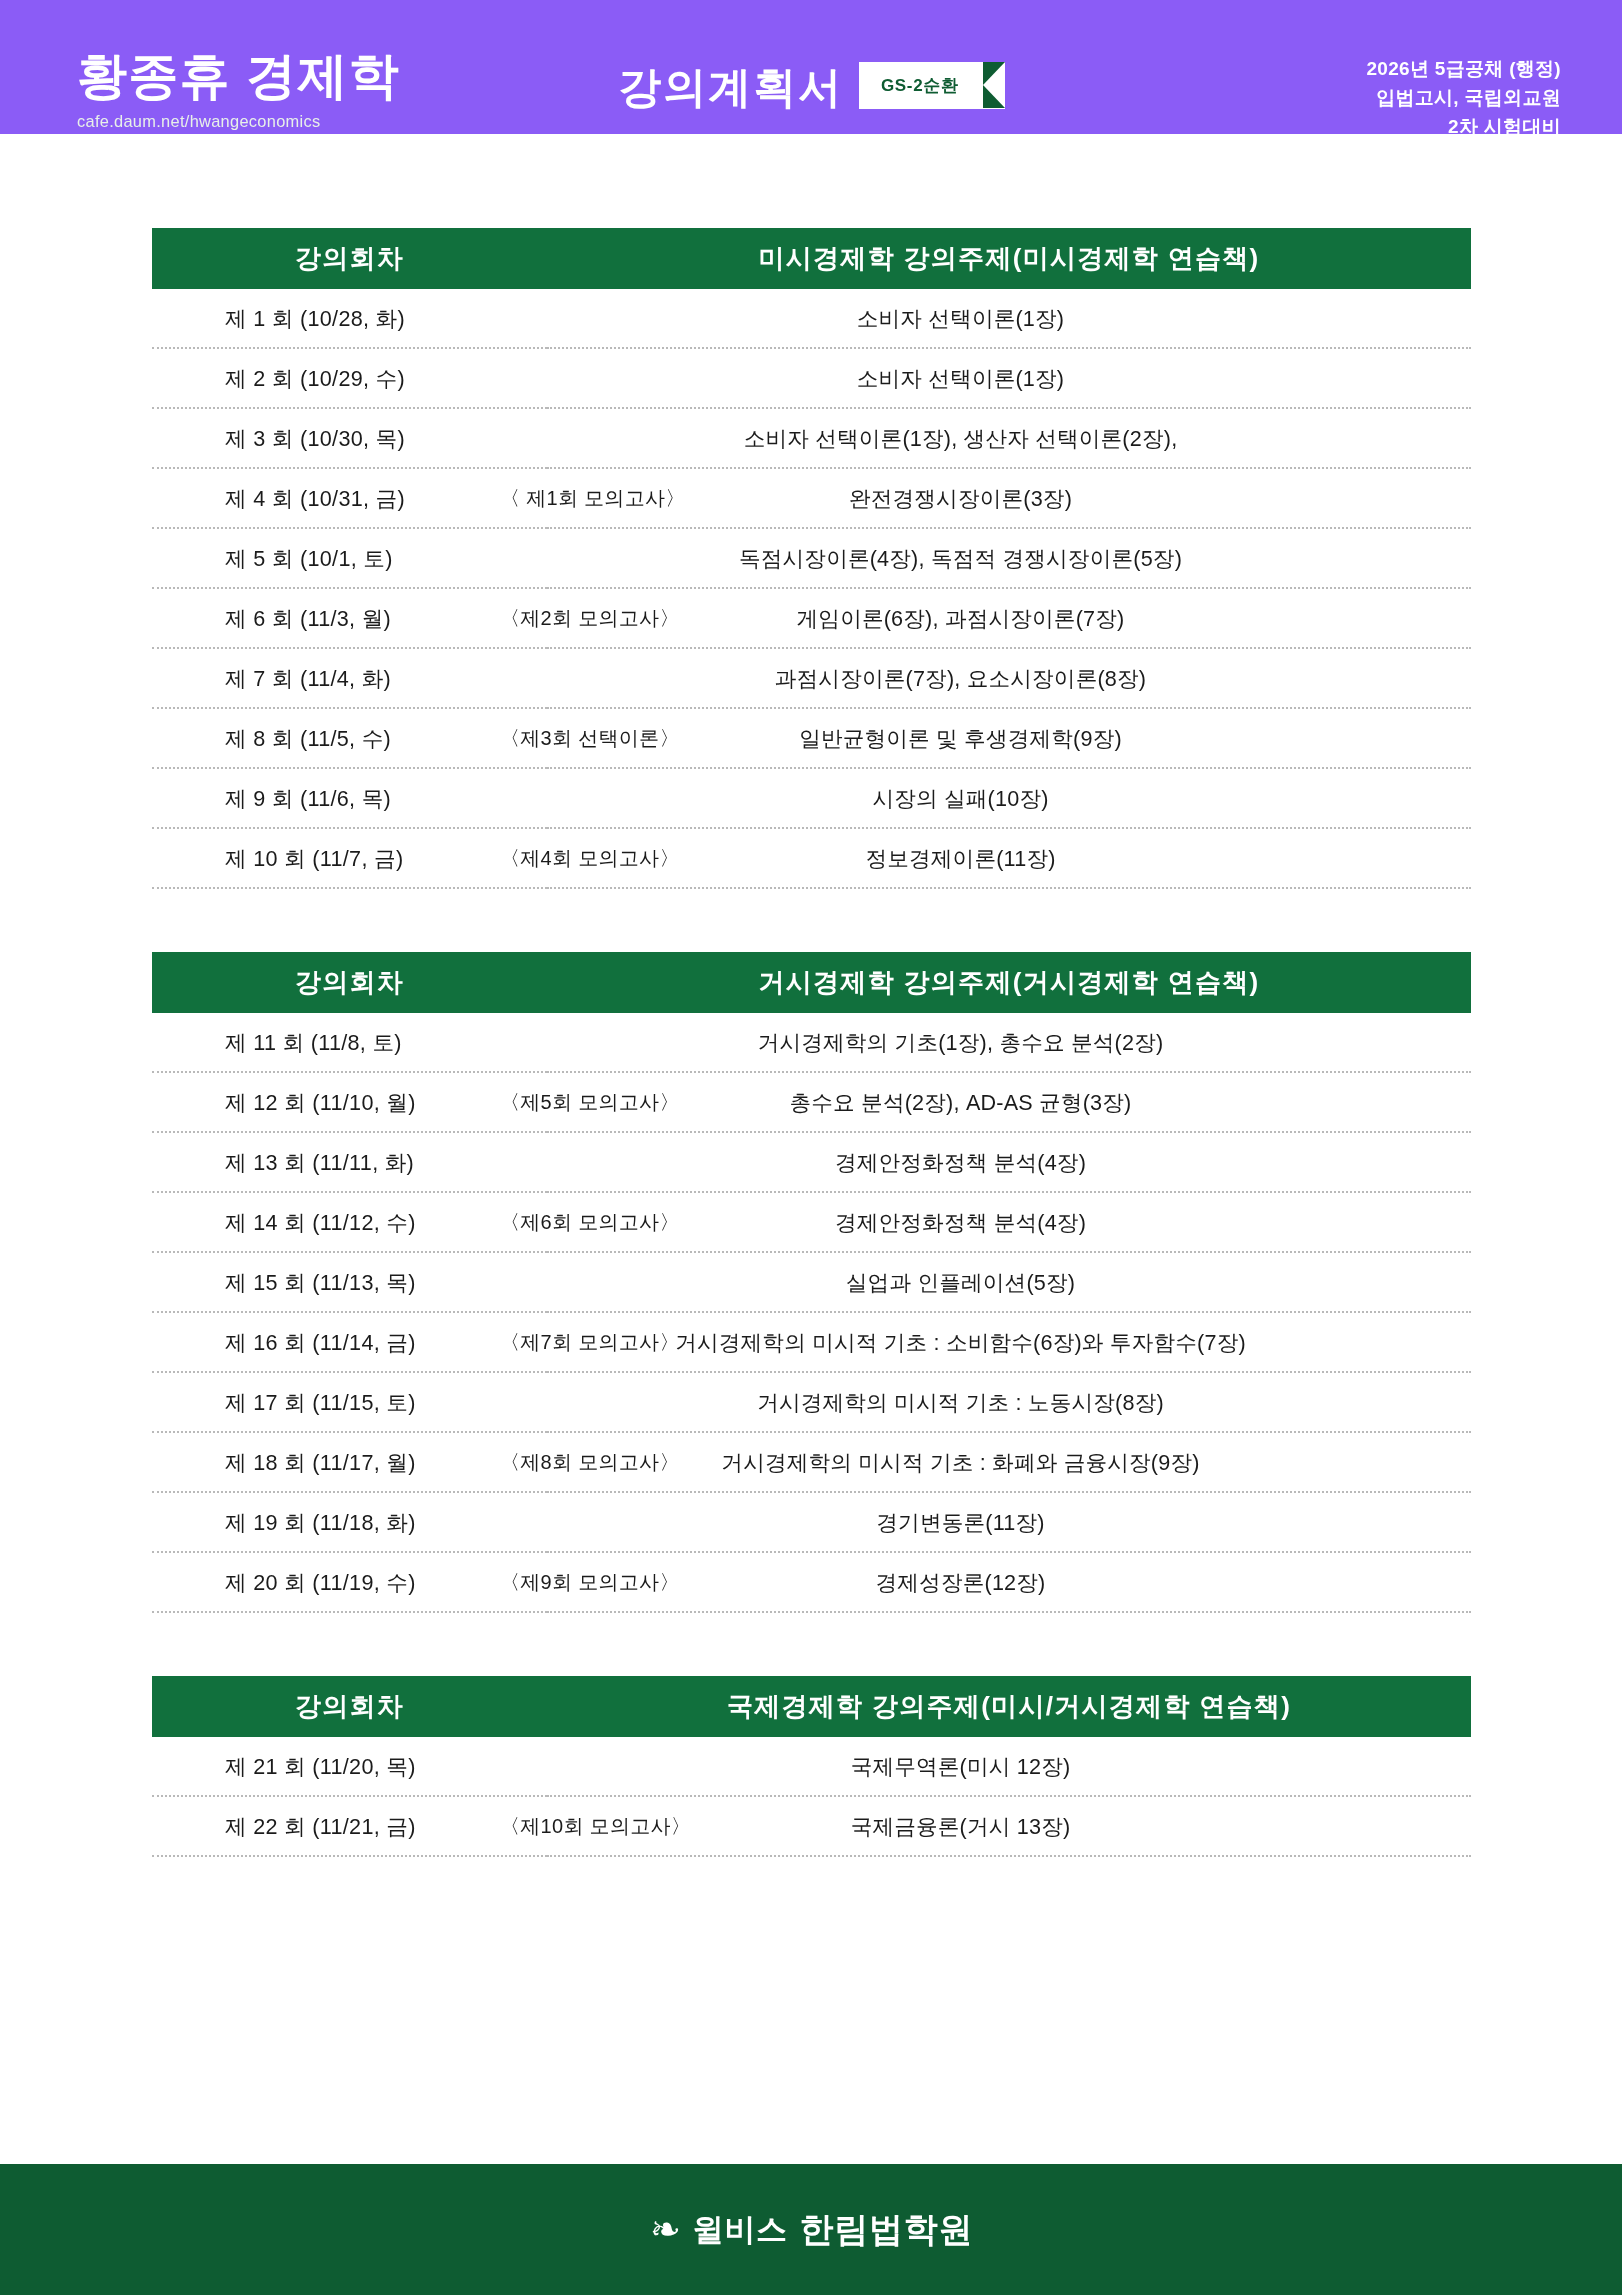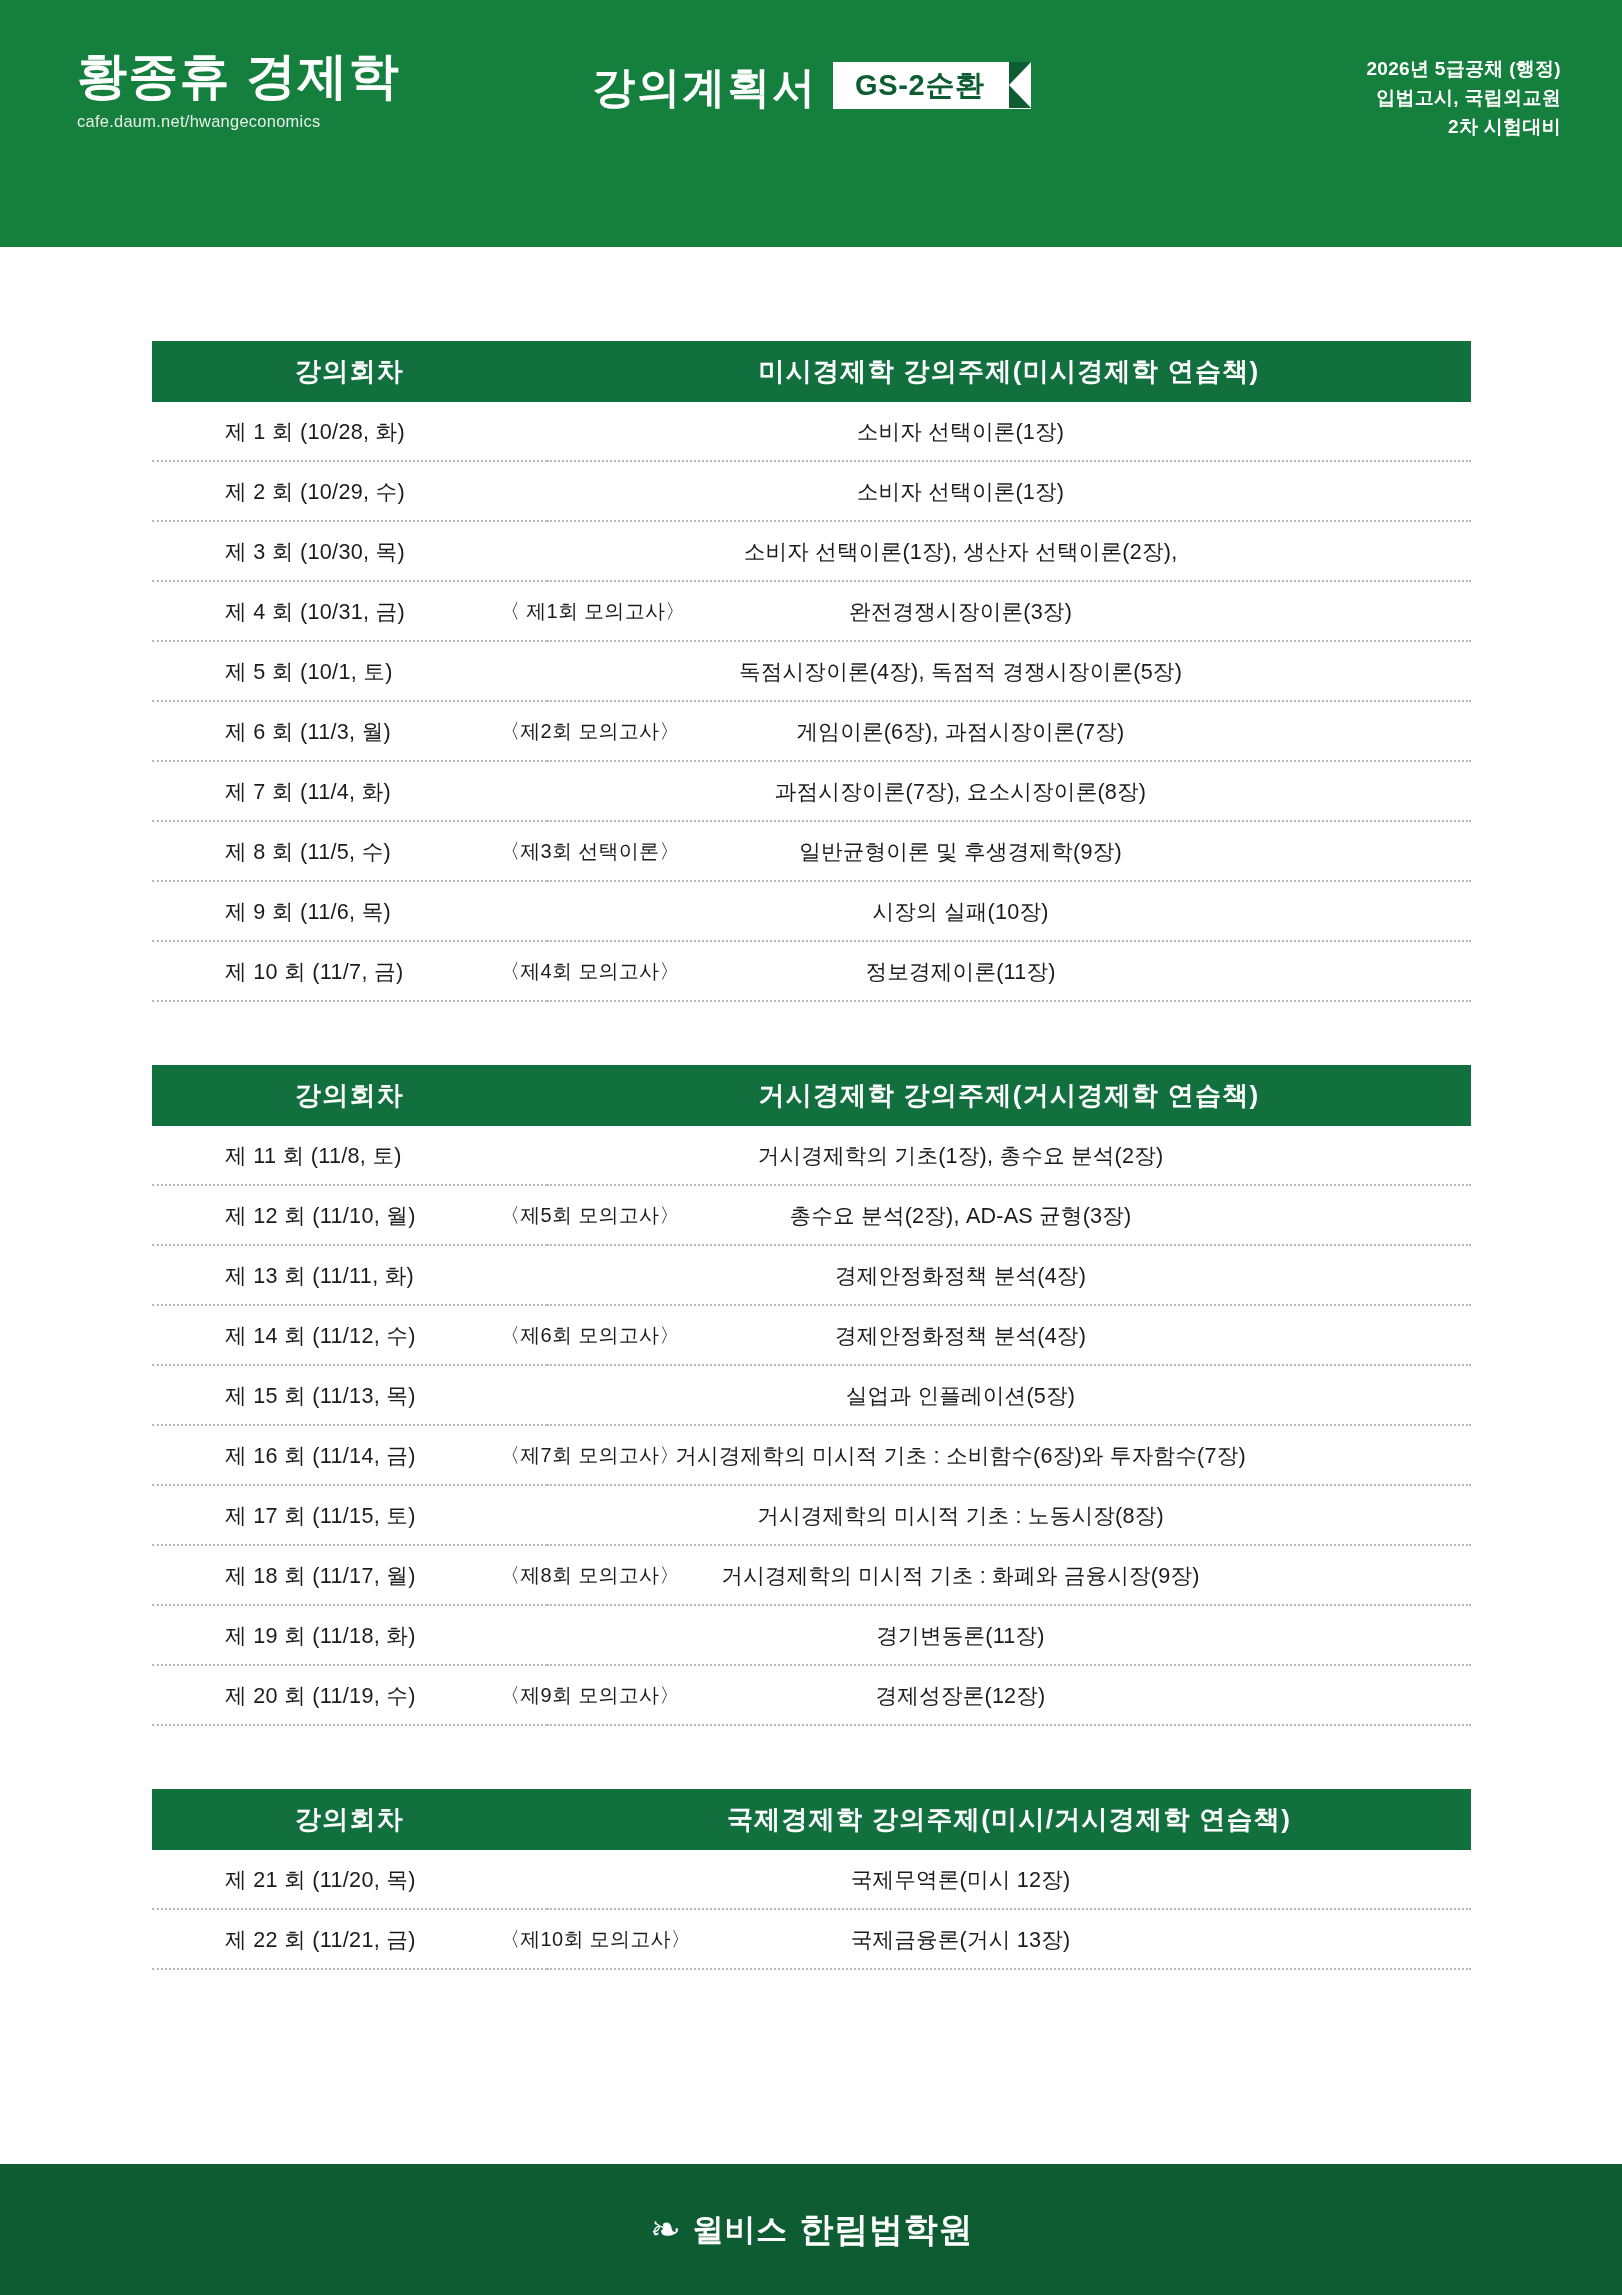--- a/index.html
+++ b/index.html
@@ -19,22 +19,22 @@
     height: 2295px;
     background: #ffffff;
     box-sizing: border-box;
     display: flex;
     flex-direction: column;
   }
 
   
   .header {
     position: relative;
-    height: 247px;
-    background: #15803d;
+    height: 134px;
+    background: #8b5cf6;
     flex: 0 0 auto;
     display: flex;
     align-items: center;
   }
   .brand {
     position: absolute;
     left: 77px;
     top: 51px;
     color: #ffffff;
   }
@@ -67,21 +67,21 @@
     letter-spacing: 2px;
     line-height: 1;
     white-space: nowrap;
   }
   .ribbon {
     position: relative;
     margin-left: 15.7px;
     height: 47px;
     background: #ffffff;
     color: #0e5c32;
-    font-size: 29px;
+    font-size: 17px;
     font-weight: bold;
     display: flex;
     align-items: center;
     padding: 0 46px 0 22px;
     letter-spacing: 0.7px;
     white-space: nowrap;
   }
   .ribbon::after {
     content: "";
     position: absolute;

